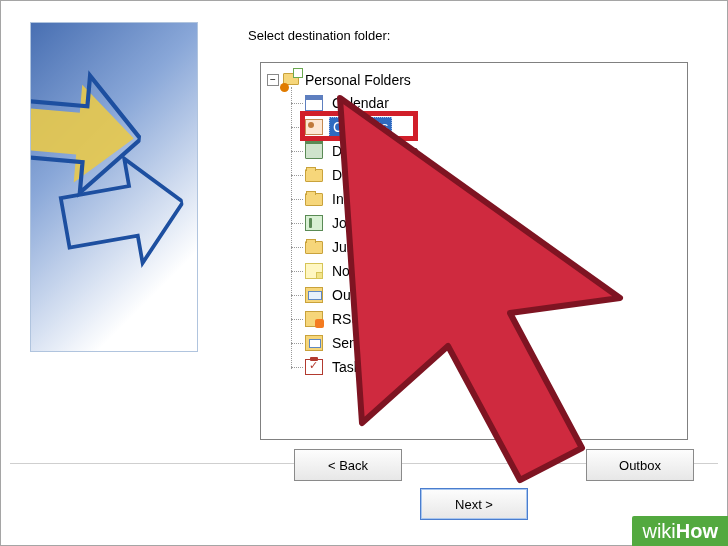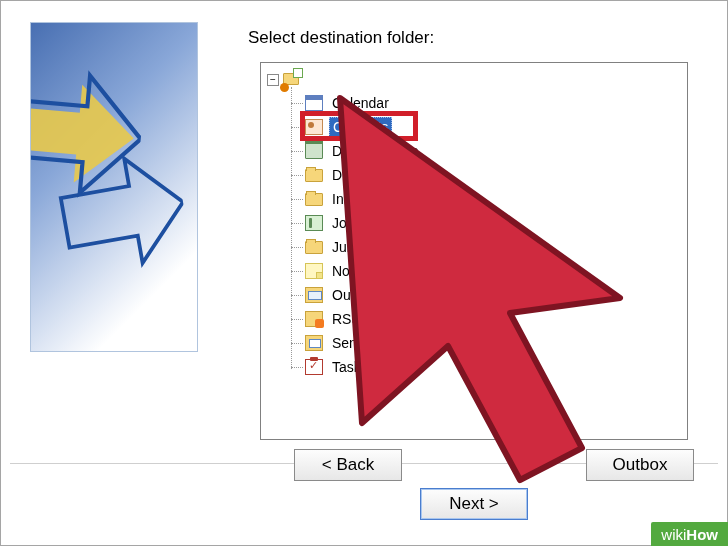--- a/index.html
+++ b/index.html
@@ -39,21 +39,21 @@
   .arrow-shape.a1 { left: -30px; top: 40px; transform: rotate(5deg); }
   .arrow-shape.a2 { left: 20px;  top: 120px; transform: rotate(-10deg) scale(.9); }
   .arrow-shape polygon.fill { fill: #e8c94b; fill-opacity: .9; }
   .arrow-shape polygon.out  { fill: none; stroke: #1d4fa0; stroke-width: 3; }
 
   
   .prompt-label {
     position: absolute;
     left: 248px;
     top: 28px;
-    font-size: 17px;
+    font-size: 13px;
   }
   .tree-box {
     position: absolute;
     left: 260px;
     top: 62px;
     width: 428px;
     height: 378px;
     border: 1px solid #808080;
     background: #fff;
     padding: 6px 4px;
@@ -175,21 +175,21 @@
     left: 10px; right: 10px;
     bottom: 82px;
     border-top: 1px solid #cfcfcf;
   }
   .btn {
     min-width: 108px;
     height: 32px;
     background: linear-gradient(#fdfdfd,#e7e7e7);
     border: 1px solid #8a8a8a;
     font: inherit;
-    font-size: 17px;
+    font-size: 13px;
     cursor: pointer;
     padding: 0 14px;
   }
   .btn.default {
     border: 1px solid #4a7dce;
     box-shadow: inset 0 0 0 1px #a8c6ef;
     margin-top: 39px;
   }
   .btn-gap { width: 22px; }
 
@@ -204,21 +204,21 @@
   }
 
   
   .watermark {
     position: absolute;
     right: 0;
     bottom: 0;
     background: #53a93f;
     color: #fff;
     font-family: Arial, sans-serif;
-    font-size: 15px;
+    font-size: 20px;
     padding: 4px 10px 3px 10px;
     border-top-left-radius: 2px;
   }
   .watermark b { font-weight: bold; }
 </style>
 </head>
 <body>
 
 <div class="outer-border"></div>
 
@@ -236,20 +236,21 @@
 
 <div class="tree-box">
   <div class="tree-root">
     <div class="root-row">
       <span class="expander">−</span>
       <span class="root-icon">
         <span class="folder"></span>
           <span class="house"></span>
           <span class="gear"></span>
       </span>
+      <span class="label">Personal Folders</span>
     </div>
     <div class="children" id="tree-children">
         <div class="tree-item">
           <span class="ticon calendar"></span>
           <span class="label">Calendar</span>
         </div>
         <div class="tree-item selected" id="selected-row">
           <span class="ticon contacts"></span>
           <span class="label">Contacts</span>
         </div>

